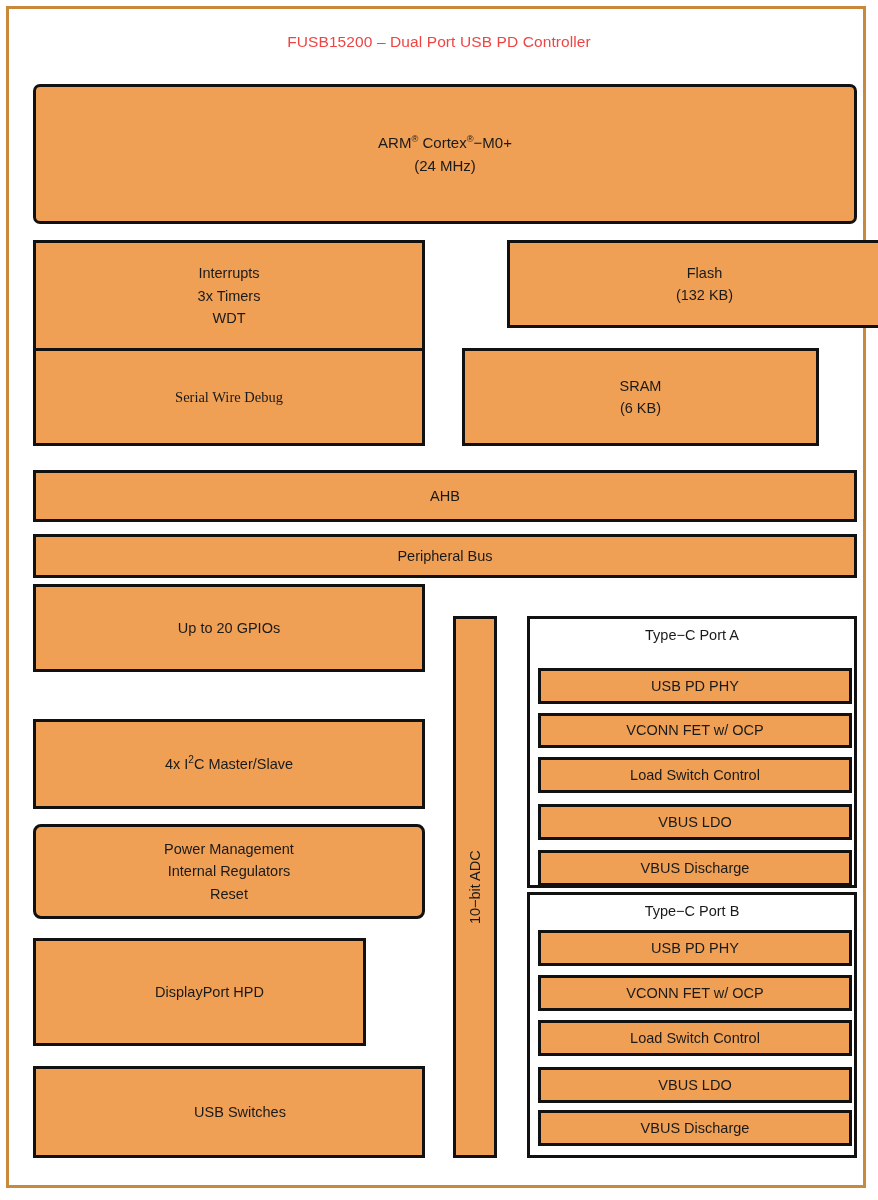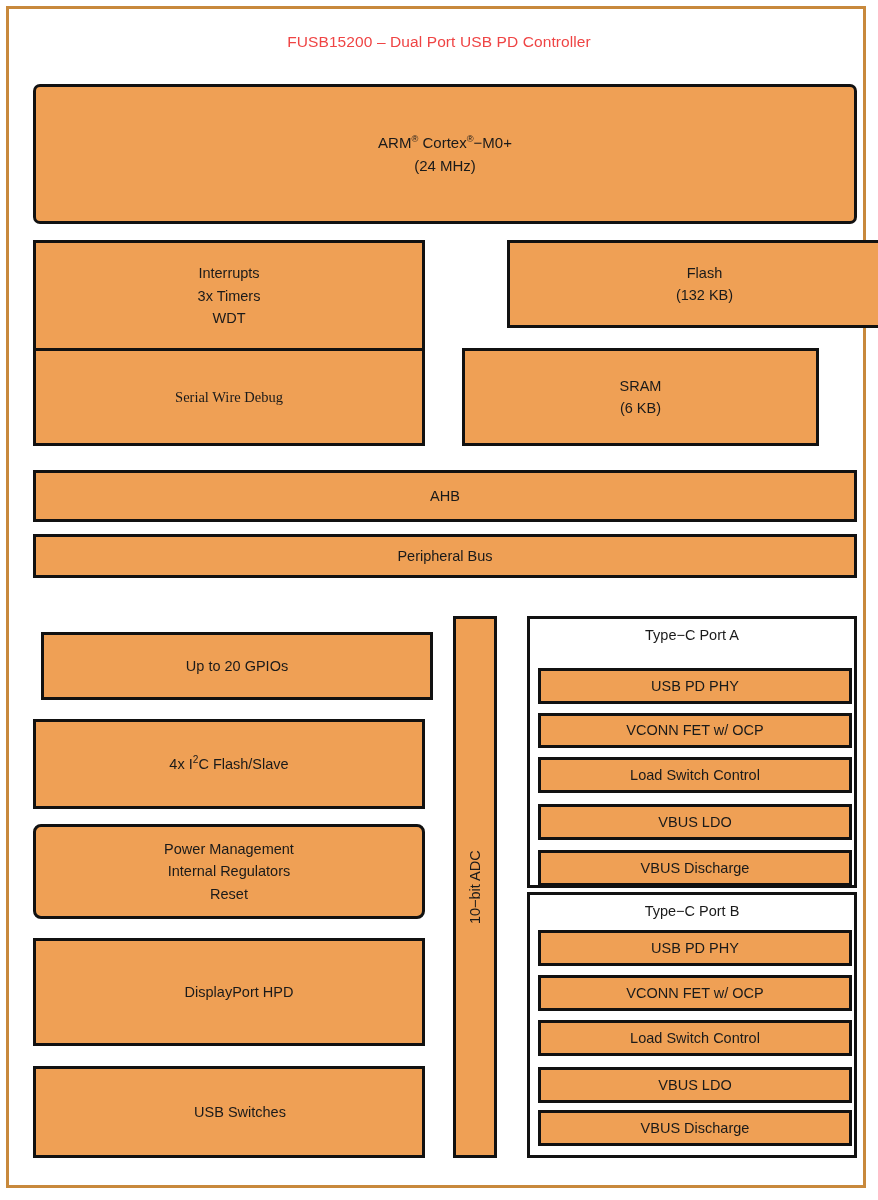--- a/index.html
+++ b/index.html
@@ -132,35 +132,35 @@
     </div>
 
     <div class="blk" style="left:33px; top:470px; width:824px; height:52px;">
       <span class="lbl">AHB</span>
     </div>
 
     <div class="blk" style="left:33px; top:534px; width:824px; height:44px;">
       <span class="lbl">Peripheral Bus</span>
     </div>
 
-    <div class="blk" style="left:33px; top:632px; width:392px; height:68px;margin-left:8px;">
+    <div class="blk" style="left:33px; top:584px; width:392px; height:88px;">
       <span class="lbl">Up to 20 GPIOs</span>
     </div>
 
     <div class="blk" style="left:33px; top:719px; width:392px; height:90px;">
-      <span class="lbl"><span>4x I</span><span class="sub2">2</span><span>C Flash/Slave</span></span>
+      <span class="lbl"><span>4x I</span><span class="sub2">2</span><span>C Master/Slave</span></span>
     </div>
 
     <div class="blk" style="left:33px; top:824px; width:392px; height:95px;border-radius:8px;">
       <span class="lbl">Power Management
 Internal Regulators
 Reset</span>
     </div>
 
-    <div class="blk" style="left:33px; top:938px; width:392px; height:108px;padding-left:20px;">
+    <div class="blk" style="left:33px; top:938px; width:333px; height:108px;padding-left:20px;">
       <span class="lbl">DisplayPort HPD</span>
     </div>
 
     <div class="blk" style="left:33px; top:1066px; width:392px; height:92px;padding-left:22px;">
       <span class="lbl">USB Switches</span>
     </div>
 
     <div class="blk vert" style="left:453px; top:616px; width:44px; height:542px;">
       <span class="lbl">10−bit ADC</span>
     </div>

